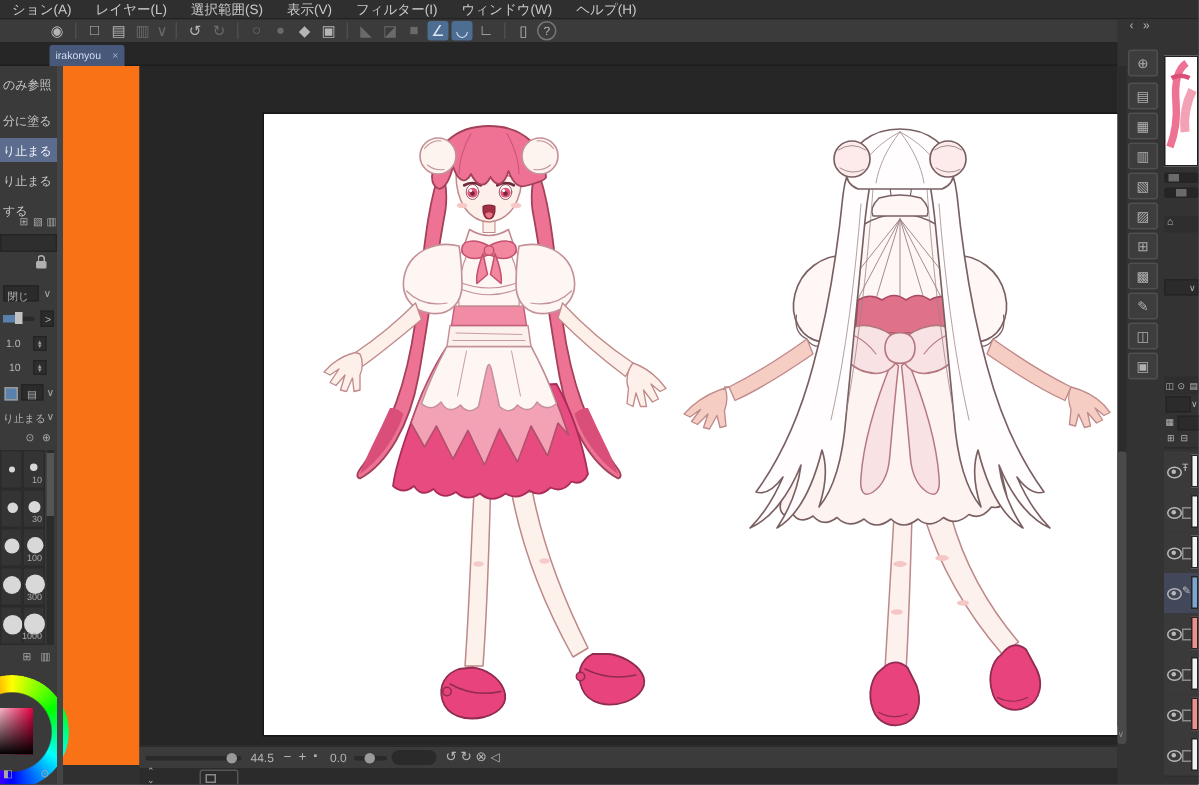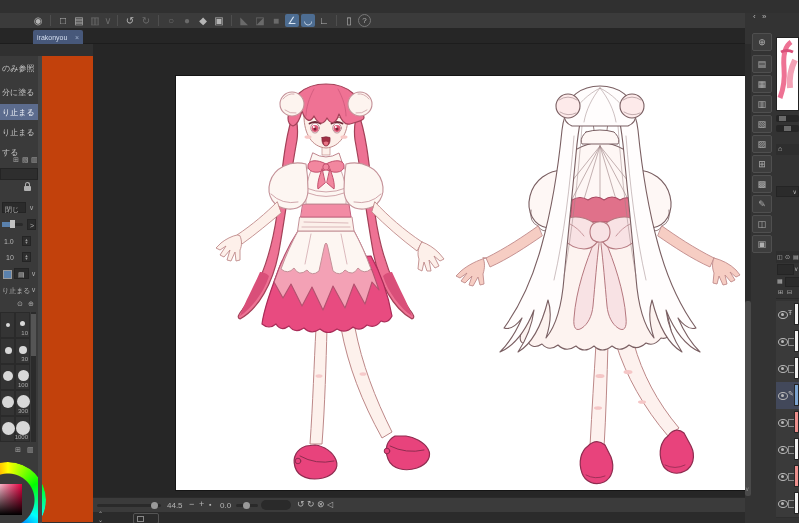--- a/index.html
+++ b/index.html
@@ -18,21 +18,21 @@
   .tbi.dis{color:#6a6a6a;}
   .tbi.act{background:#4d6d92;color:#dce8f5;}
   .sep{width:1px;height:11px;background:#4e4e4e;margin:0 4px;}
   
   #tabbar{left:0;top:28px;width:799px;height:16px;background:#262626;border-bottom:1px solid #1d1d1d;box-sizing:border-box;}
   #doctab{position:absolute;left:33px;top:2px;width:50px;height:14px;background:#47587a;border-radius:2px 2px 0 0;
           display:flex;align-items:center;justify-content:space-between;padding:0 4px;box-sizing:border-box;}
   #doctab .ttl{font-size:7px;color:#d4def0;}
   #doctab .cls{font-size:7px;color:#9fb0cc;}
   
-  #left-panel{left:0;top:56px;width:93px;height:466px;background:#c2410c;}
+  #left-panel{left:0;top:44px;width:93px;height:466px;background:#f97316;}
   #lp-content{position:absolute;left:0;top:0;width:38px;height:479px;background:#3a3a3a;}
   #lp-scroll{position:absolute;left:38px;top:0;width:4px;height:479px;background:#454545;}
   .strow{position:absolute;left:0;width:38px;height:16px;display:flex;align-items:center;}
   .strow span{font-size:8px;color:#c6c6c6;padding-left:2px;white-space:nowrap;overflow:hidden;}
   .strow.sel{background:#5c6c8e;}
   .strow.sel span{color:#eef2f8;}
   .lp-ic{position:absolute;font-size:7px;color:#a8a8a8;}
   .well{position:absolute;background:#2b2b2b;border:1px solid #242424;box-sizing:border-box;}
   .mini-lock{position:absolute;width:7px;height:5px;background:#b0b0b0;border-radius:1px;}
   .mini-lock::before{content:'';position:absolute;top:-4px;left:1px;width:3px;height:3px;
@@ -73,20 +73,29 @@
   .marker{position:absolute;left:12px;top:8px;width:7px;height:9px;font-size:7px;color:#c0c0c0;}
   .cbx{position:absolute;left:12px;top:10px;width:6px;height:6px;border:1px solid #8a8a8a;}
   .thumb{position:absolute;right:0;top:2px;width:5px;height:22px;border:1px solid #262626;box-sizing:border-box;}
   .th-white{background:#f2f2f2;} .th-pink{background:#f0918f;} .th-sel{background:#7fa6d2;}
 </style>
 </head>
 <body>
 
 <div id="app">
 
+  <div id="menubar" class="abs">
+    <span>ション(A)</span>
+    <span>レイヤー(L)</span>
+    <span>選択範囲(S)</span>
+    <span>表示(V)</span>
+    <span>フィルター(I)</span>
+    <span>ウィンドウ(W)</span>
+    <span>ヘルプ(H)</span>
+  </div>
 
   <div id="toolbar" class="abs">
     <span class="tbi">◉</span>
     <div class="sep"></div>
     <span class="tbi">□</span>
     <span class="tbi">▤</span>
     <span class="tbi dis">▥</span>
     <span class="tbi dis" style="width:8px">∨</span>
     <div class="sep"></div>
     <span class="tbi">↺</span>

